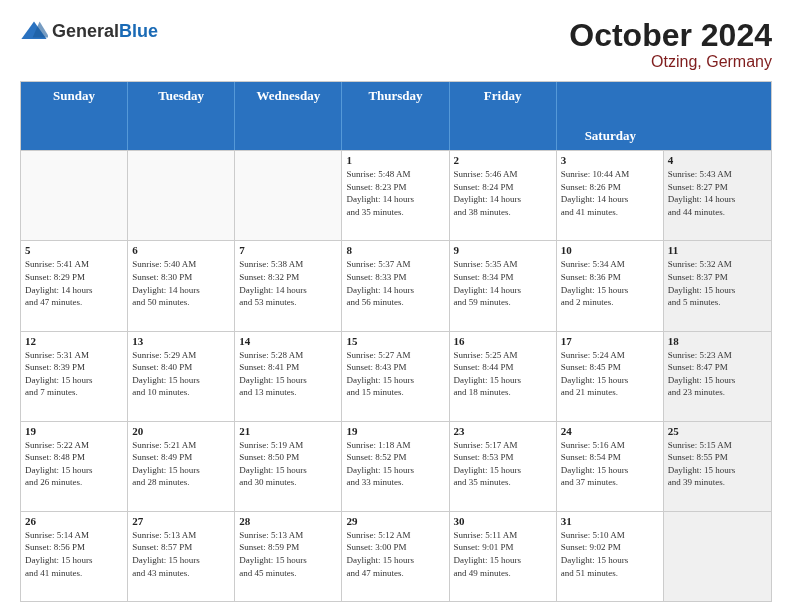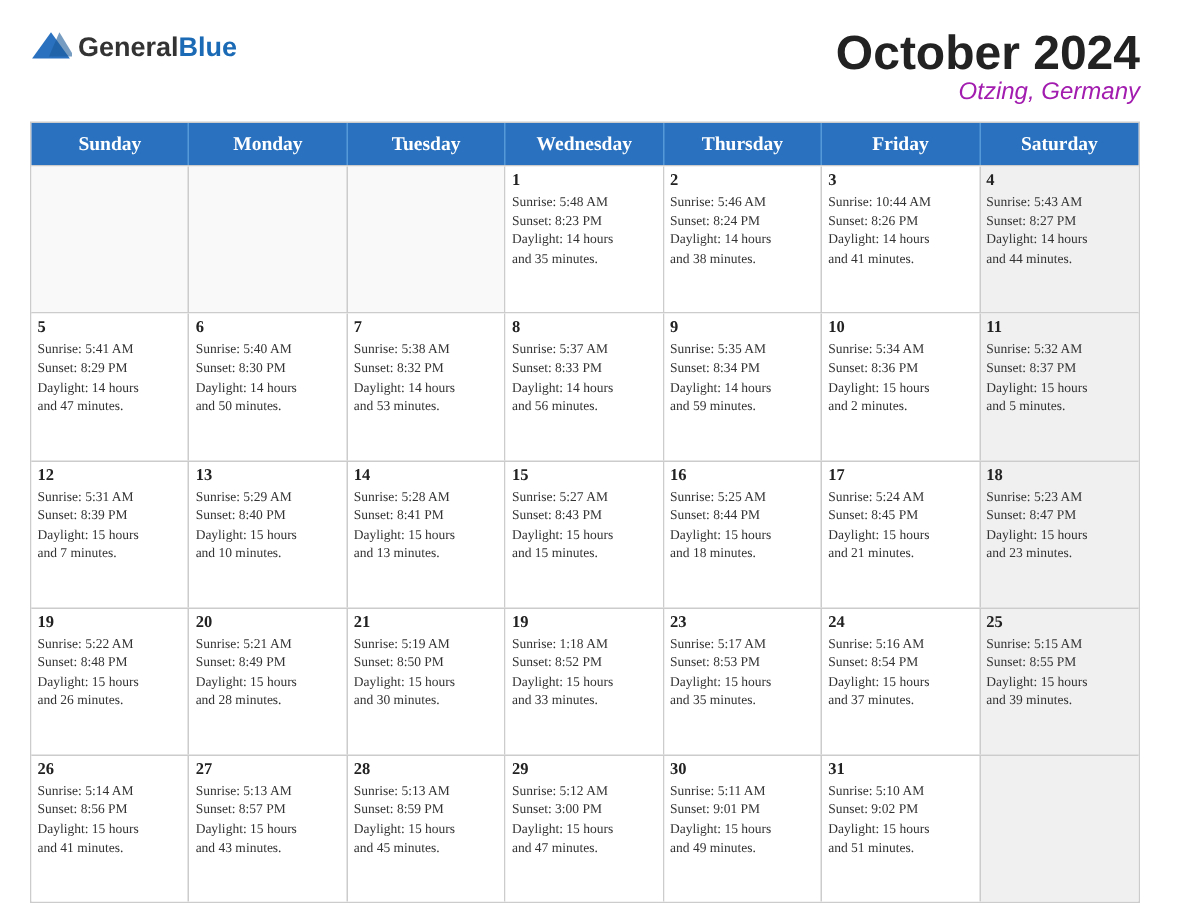--- a/index.html
+++ b/index.html
@@ -6,21 +6,21 @@
     body {
       width: 792px;
       height: 612px;
       font-family: Arial, sans-serif;
       background: #fff;
       overflow: hidden;
     }
     .page {
       width: 792px;
       height: 612px;
-      padding: 18px 32px 10px 20px;
+      padding: 18px 20px 10px 20px;
       display: flex;
       flex-direction: column;
     }
     .header {
       display: flex;
       justify-content: space-between;
       align-items: flex-start;
       margin-bottom: 10px;
     }
     .logo {
@@ -43,22 +43,21 @@
       text-align: right;
     }
     .month-year {
       font-size: 32px;
       font-weight: bold;
       color: #222;
       line-height: 1.1;
     }
     .location {
       font-size: 16px;
-      color: #a21caf;
-      font-style: italic;
+      color: #7f1d1d;
     }
     .calendar {
       flex: 1;
       display: flex;
       flex-direction: column;
       border: 1px solid #ccc;
       font-family: Liberation Serif, serif;
     }
     .cal-header {
       display: grid;
@@ -66,21 +65,21 @@
       background: #2a72c0;
     }
     .cal-header-cell {
       color: #fff;
       font-size: 13px;
       font-weight: bold;
       text-align: center;
       padding: 6px 4px;
       border-right: 1px solid #5599d8;
     }
-    .cal-header-cell:last-child { border-right: none; }
+    .cal-header-cell:last-child { border-right: none; margin-top: 40px; }
     .cal-body {
       flex: 1;
       display: flex;
       flex-direction: column;
     }
     .cal-row {
       display: grid;
       grid-template-columns: repeat(7, 1fr);
       flex: 1;
       border-top: 1px solid #ccc;
@@ -125,21 +124,20 @@
     </div>
     <div class="title-block">
       <div class="month-year">October 2024</div>
       <div class="location">Otzing, Germany</div>
     </div>
   </div>
 
   <div class="calendar">
     <div class="cal-header" id="cal-header">
         <div class="cal-header-cell">Sunday</div>
-        <div class="cal-header-cell">Monday</div>
         <div class="cal-header-cell">Tuesday</div>
         <div class="cal-header-cell">Wednesday</div>
         <div class="cal-header-cell">Thursday</div>
         <div class="cal-header-cell">Friday</div>
         <div class="cal-header-cell">Saturday</div>
       </div>
     <div class="cal-body" id="cal-body">
         <div class="cal-row">
           <div class="cal-cell empty"></div>
           <div class="cal-cell empty"></div>

